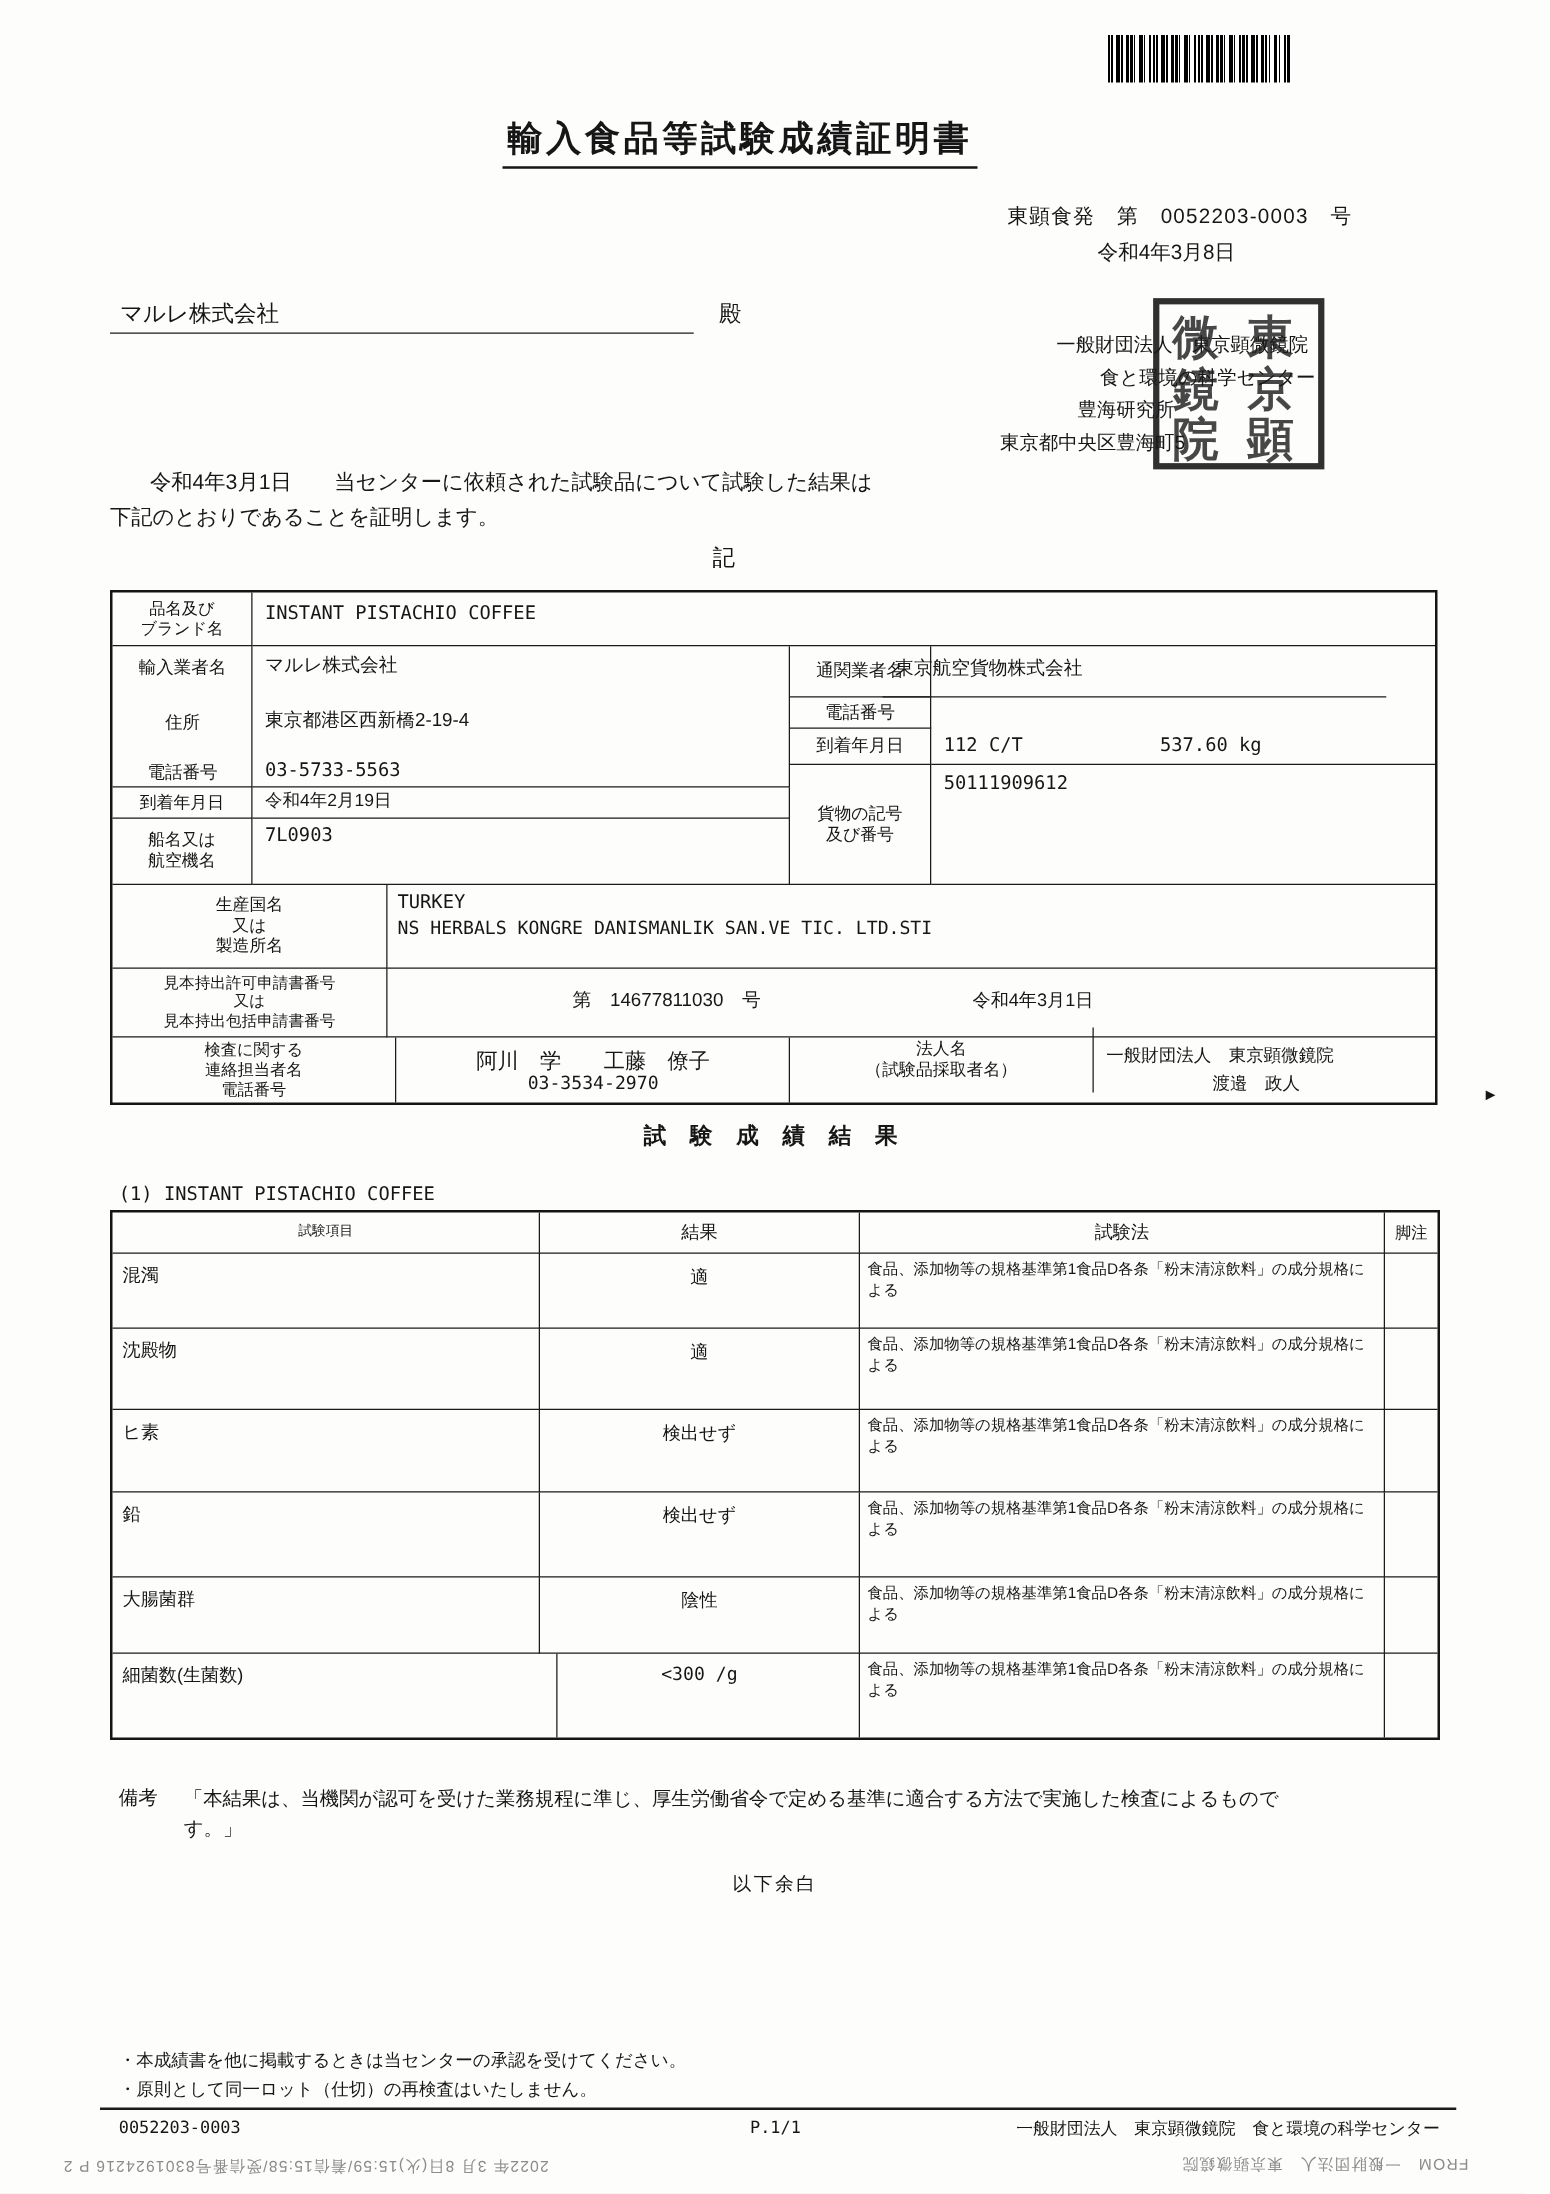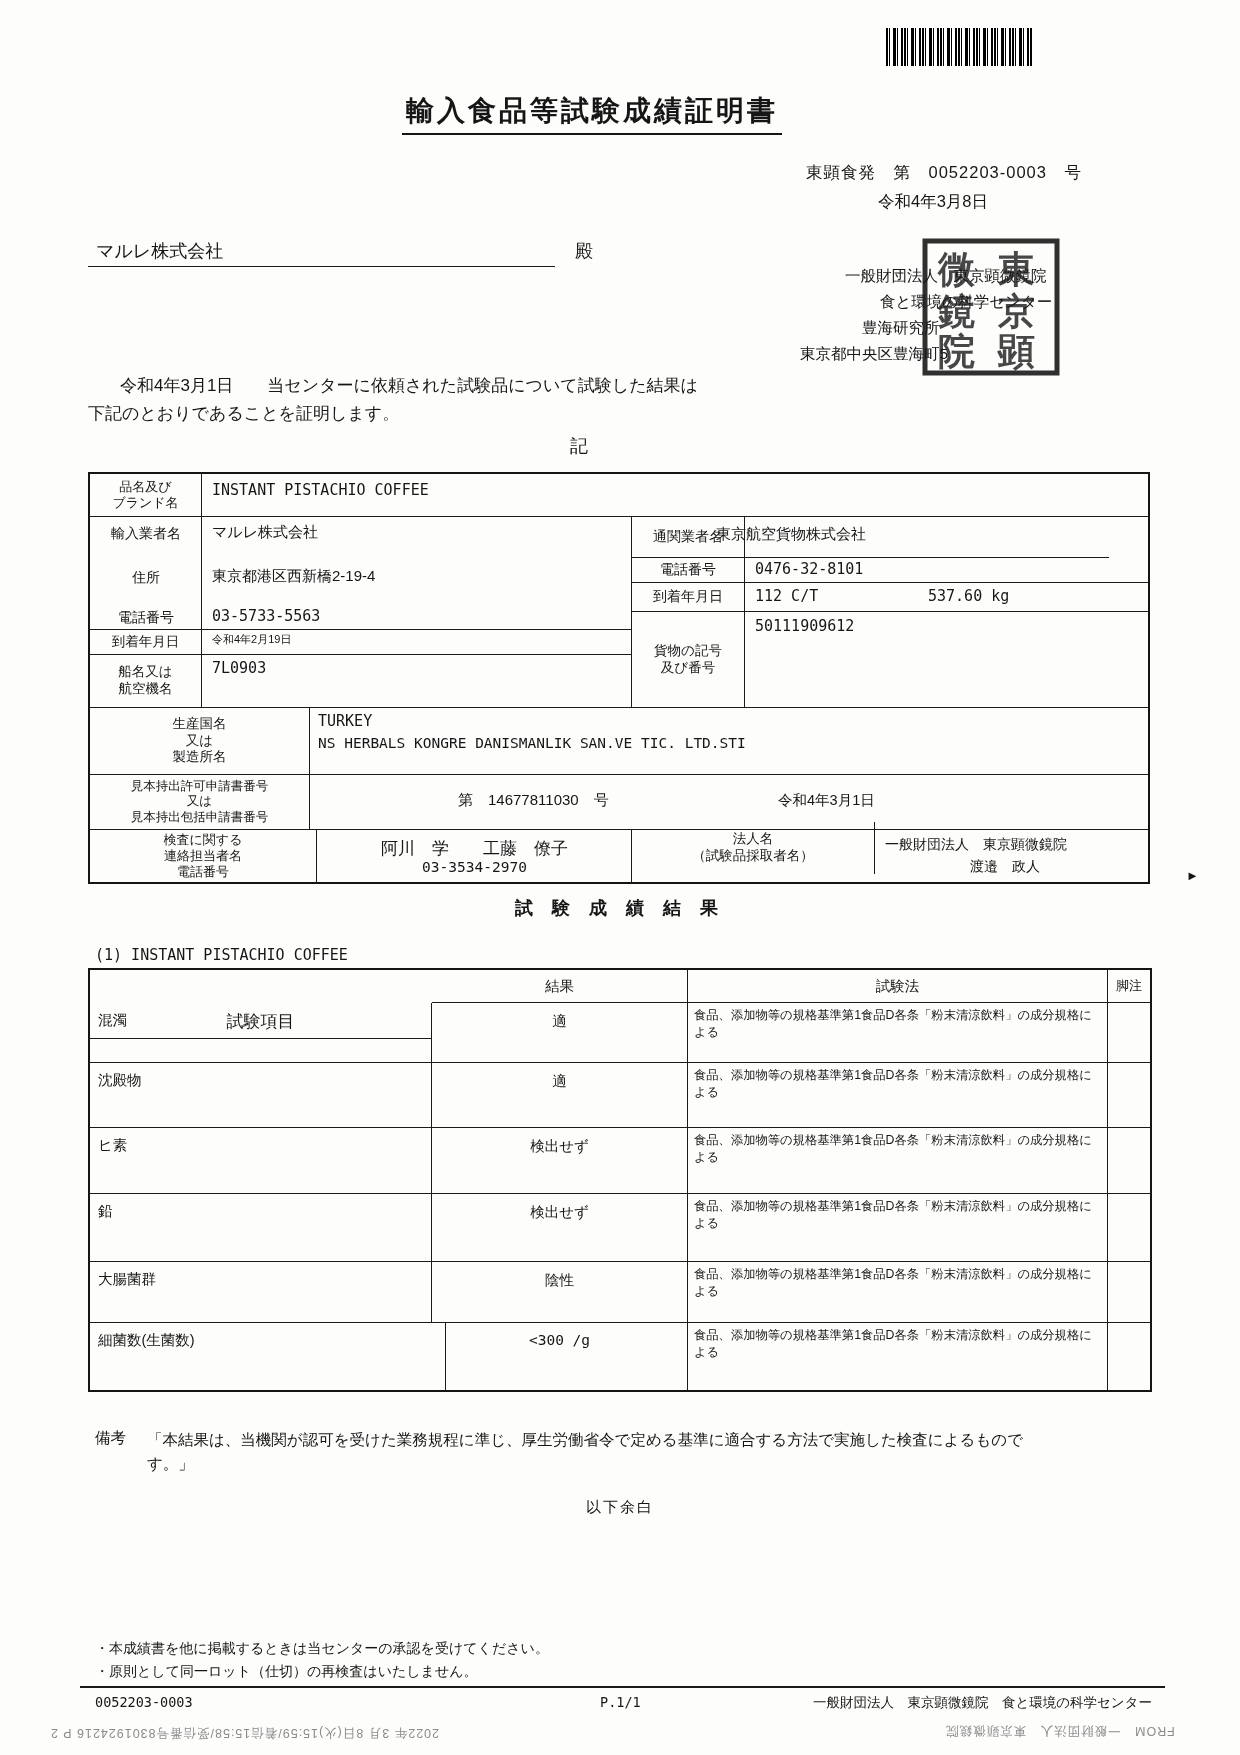--- a/index.html
+++ b/index.html
@@ -72,31 +72,30 @@
       <div class="abs" style="left:0;top:52px;width:112px;text-align:center;font-size:14px;">住所</div>
       <div class="abs" style="left:0;top:92px;width:112px;text-align:center;font-size:14px;">電話番号</div>
     </div>
     <div class="cell br bb" style="left:112px;top:43px;width:430px;height:113px;">
       <div class="abs" style="left:10px;top:6px;font-size:15px;">マルレ株式会社</div>
       <div class="abs" style="left:10px;top:50px;font-size:15px;">東京都港区西新橋2-19-4</div>
       <div class="abs mono" style="left:10px;top:90px;font-size:15px;">03-5733-5563</div>
     </div>
 
     <div class="cell br bb lbl" style="left:0;top:156px;width:112px;height:25px;font-size:13.5px;">到着年月日</div>
-    <div class="cell br bb" style="left:112px;top:156px;width:430px;height:25px;font-size:11px;padding:2px 0 16px 10px;">令和4年2月19日</div>
+    <div class="cell br bb" style="left:112px;top:156px;width:430px;height:25px;font-size:14px;padding:2px 0 16px 10px;">令和4年2月19日</div>
 
     <div class="cell br bb lbl pre" style="left:0;top:181px;width:112px;height:53px;font-size:13.5px;">船名又は
 航空機名</div>
     <div class="cell br bb mono" style="left:112px;top:181px;width:430px;height:53px;font-size:15px;padding:4px 0 0 10px;">7L0903</div>
 
     <div class="cell br bb lbl" style="left:542px;top:43px;width:113px;height:41px;font-size:14px;">通関業者名</div>
     <div class="cell bb" style="left:616px;top:43px;width:403px;height:41px;font-size:15px;padding:8px 0 0 10px;">東京航空貨物株式会社</div>
 
     <div class="cell br bb lbl" style="left:542px;top:84px;width:113px;height:25px;font-size:14px;">電話番号</div>
-    <div class="cell bb mono" style="left:655px;top:84px;width:403px;height:25px;font-size:15px;padding:2px 0 0 10px;">0476-32-8101</div>
 
     <div class="cell br bb lbl" style="left:542px;top:109px;width:113px;height:29px;font-size:14px;">到着年月日</div>
     <div class="cell bb" style="left:655px;top:109px;width:403px;height:29px;">
       <span class="abs mono" style="left:10px;top:4px;font-size:15px;">112 C/T</span>
       <span class="abs mono" style="left:183px;top:4px;font-size:15px;">537.60 kg</span>
     </div>
 
     <div class="cell br bb lbl pre" style="left:542px;top:138px;width:113px;height:96px;font-size:13.5px;">貨物の記号
 及び番号</div>
     <div class="cell bb mono" style="left:655px;top:138px;width:403px;height:96px;font-size:15px;padding:5px 0 0 10px;">50111909612</div>
@@ -133,21 +132,21 @@
   </div>
 
   <div class="abs" style="left:1186px;top:868px;font-size:13px;">►</div>
 
   <div class="abs results-head" style="left:88px;top:896px;width:1064px;">試 験 成 績 結 果</div>
 
   <div class="abs mono" style="left:95px;top:946px;font-size:15px;">(1)  INSTANT PISTACHIO COFFEE</div>
 
   <div class="tbl" style="left:88px;top:968px;width:1064px;height:424px;">
 
-    <div class="cell br bb lbl" style="left:0;top:0;width:342px;height:33px;font-size:17px;margin-top:36px;">試験項目</div>
+    <div class="cell br bb lbl" style="left:0;top:0;width:342px;height:33px;font-size:11px;">試験項目</div>
     <div class="cell br bb lbl" style="left:342px;top:0;width:256px;height:33px;font-size:14.5px;">結果</div>
     <div class="cell br bb lbl" style="left:598px;top:0;width:420px;height:33px;font-size:14.5px;">試験法</div>
     <div class="cell bb lbl" style="left:1018px;top:0;width:42px;height:33px;font-size:13px;">脚注</div>
 
     <div class="cell br bb" style="left:0;top:33px;width:342px;height:60px;font-size:14.5px;padding:8px 0 0 8px;">混濁</div>
     <div class="cell br bb" style="left:342px;top:33px;width:256px;height:60px;font-size:14.5px;padding-top:9px;text-align:center;">適</div>
     <div class="cell br bb" style="left:598px;top:33px;width:420px;height:60px;font-size:12.3px;line-height:1.4;padding:4px 6px 0 6px;">食品、添加物等の規格基準第1食品D各条「粉末清涼飲料」の成分規格による</div>
     <div class="cell bb" style="left:1018px;top:33px;width:42px;height:60px;"></div>
 
     <div class="cell br bb" style="left:0;top:93px;width:342px;height:65px;font-size:14.5px;padding:8px 0 0 8px;">沈殿物</div>

